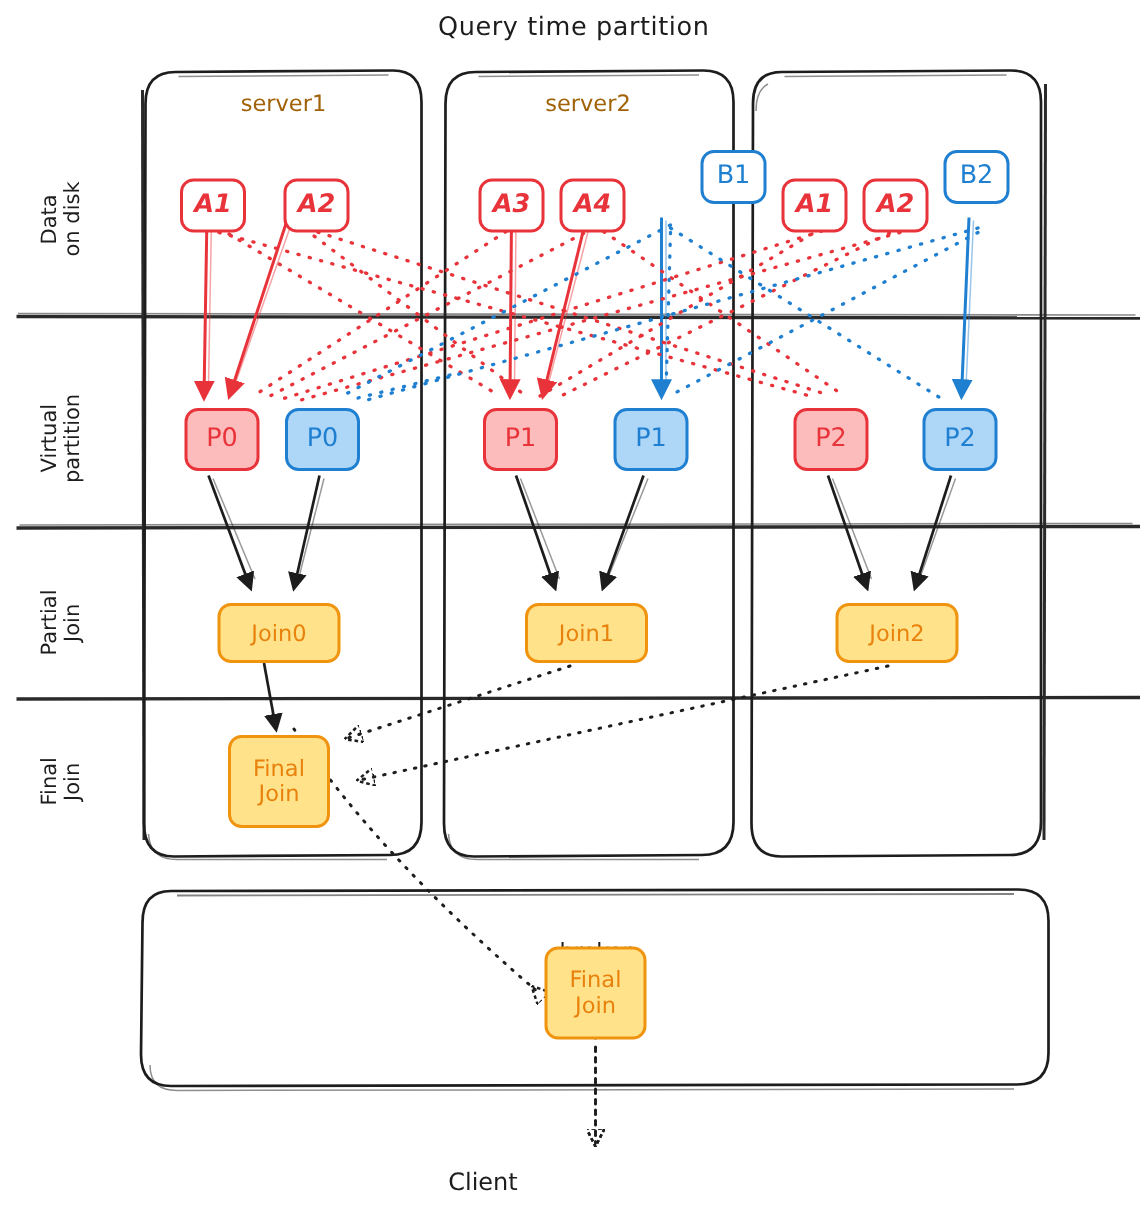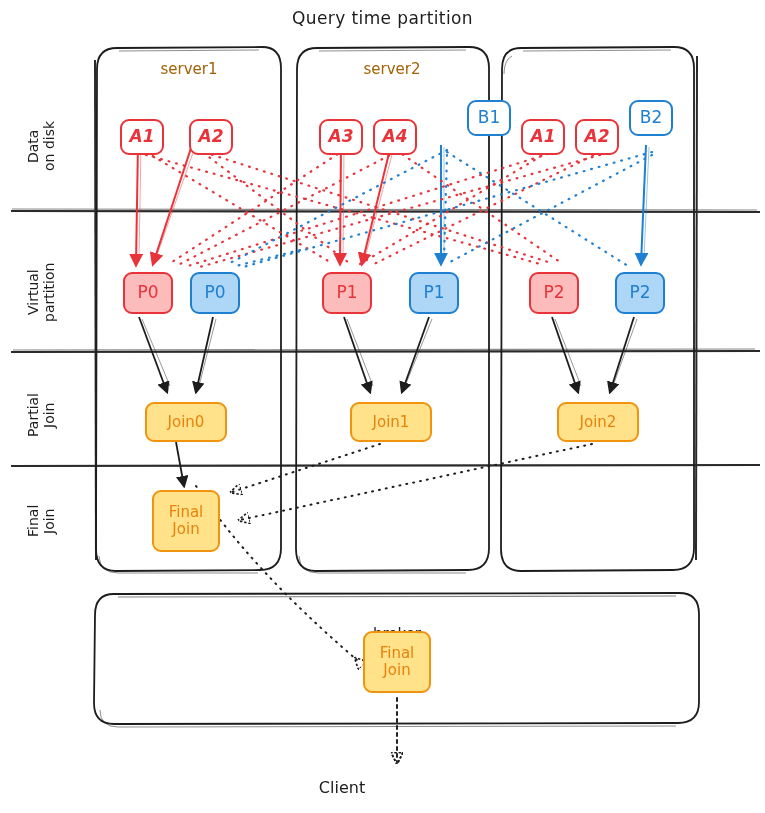--- a/index.html
+++ b/index.html
@@ -34,21 +34,20 @@
     letter-spacing: 0.4px;
   }
   .client-label {
     position: absolute;
     left: 0;
     top: 778px;
     width: 644px;
     text-align: center;
     font-size: 16px;
     color: #1d1d1d;
-    padding-left: 20px;
   }
   .server-label {
     position: absolute;
     text-align: center;
     font-size: 15px;
     color: #a16207;
     width: 190px;
   }
   .broker-label {
     position: absolute;

